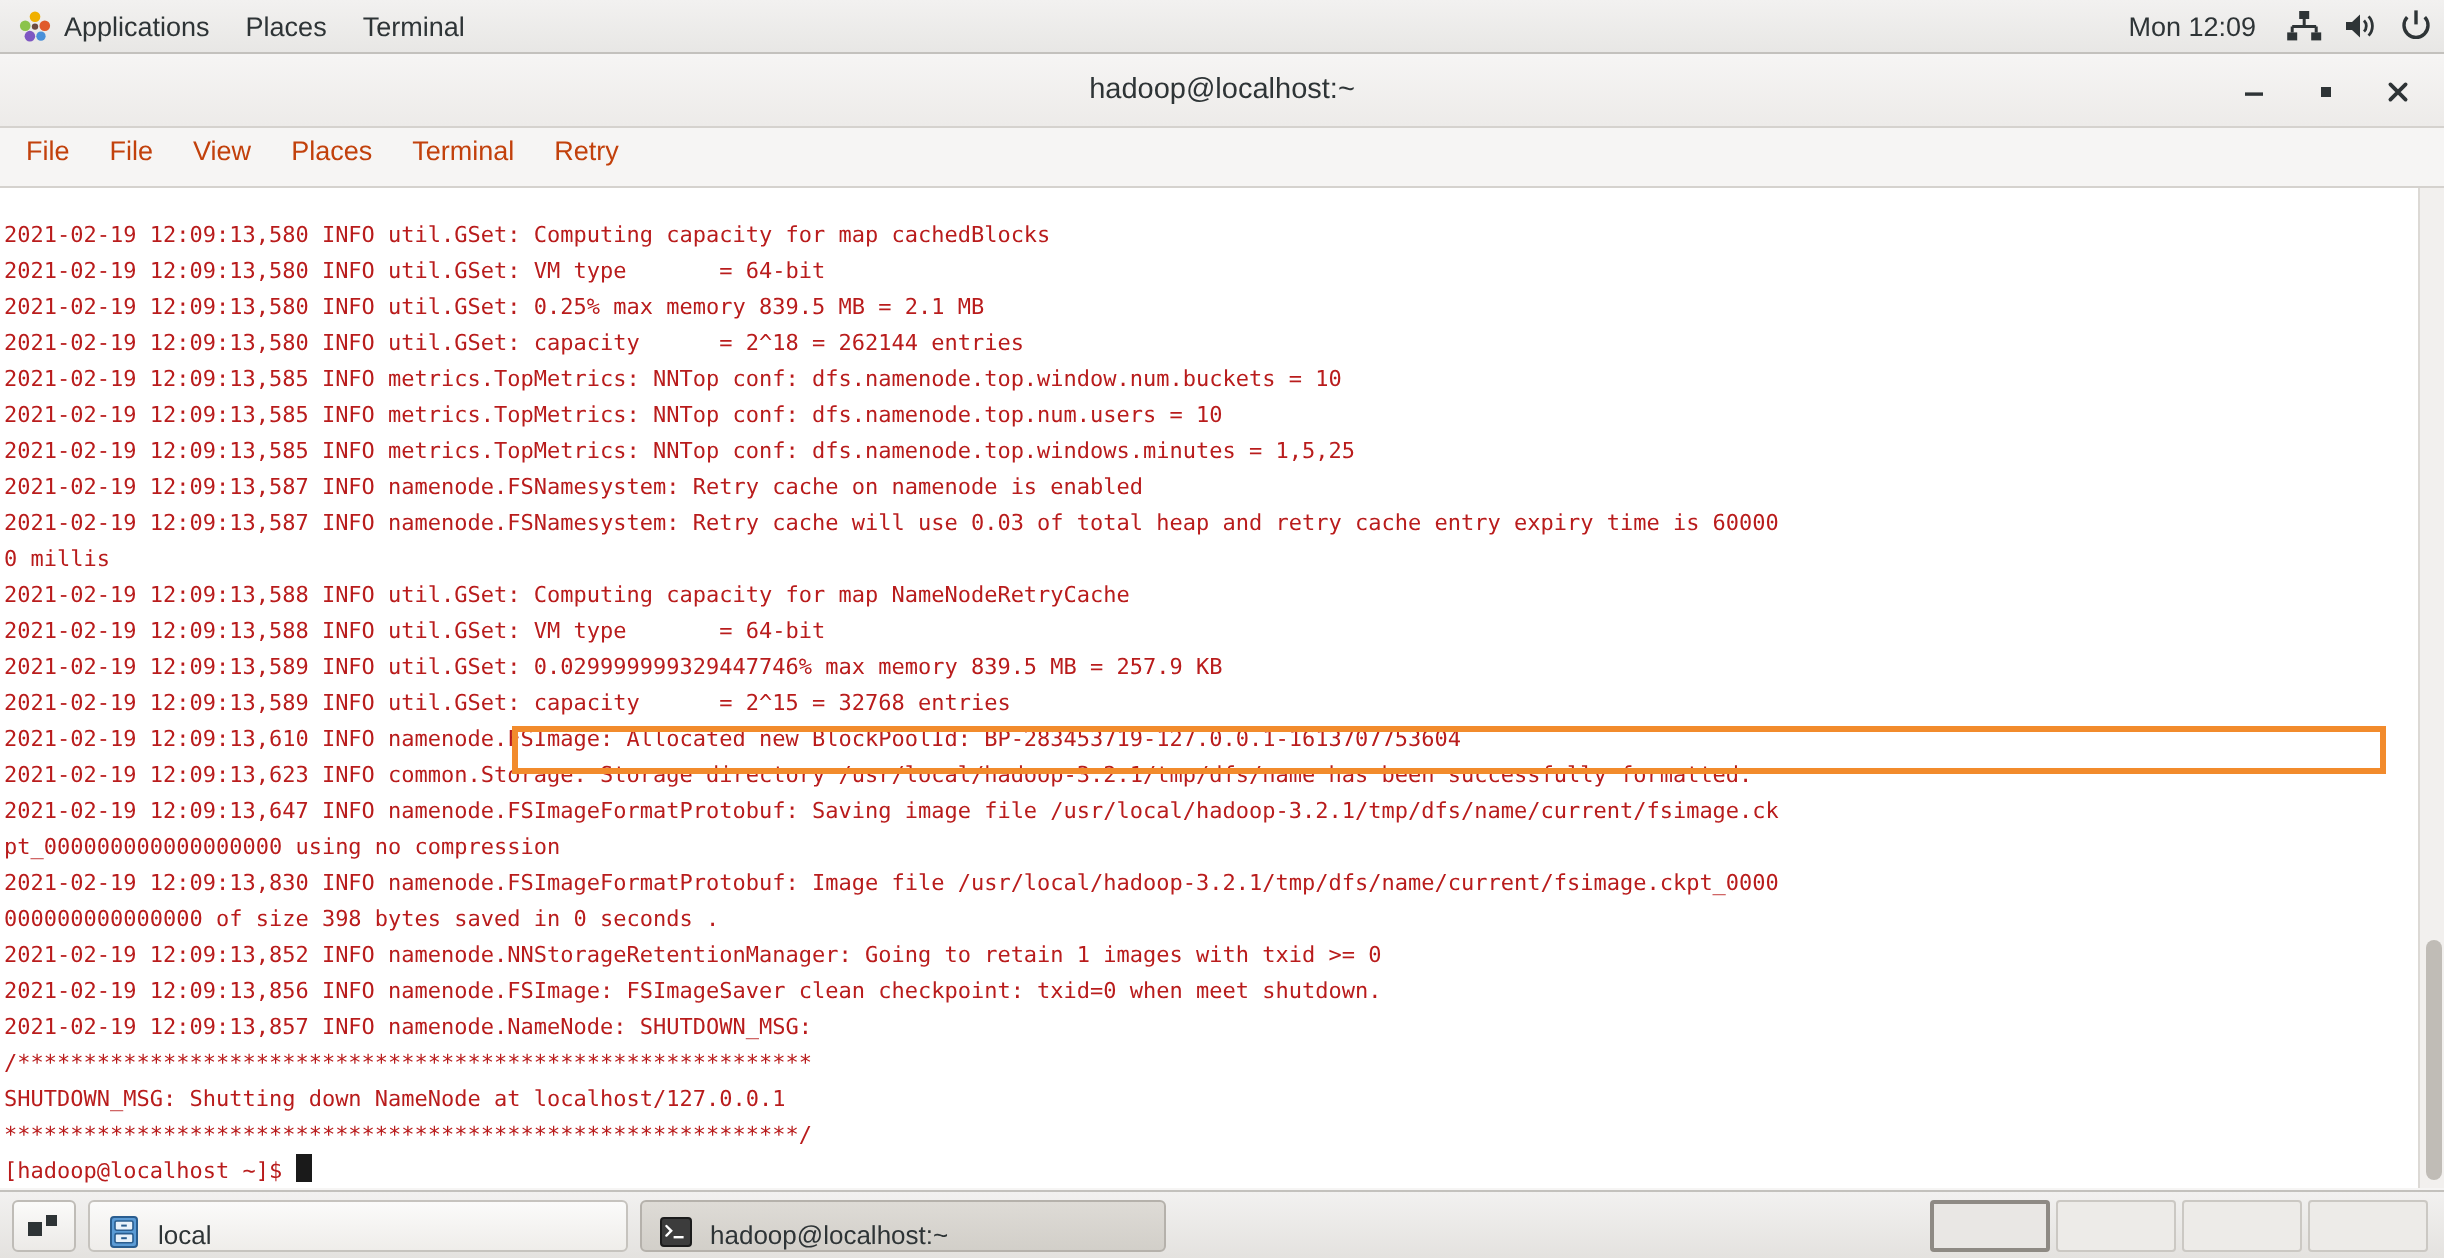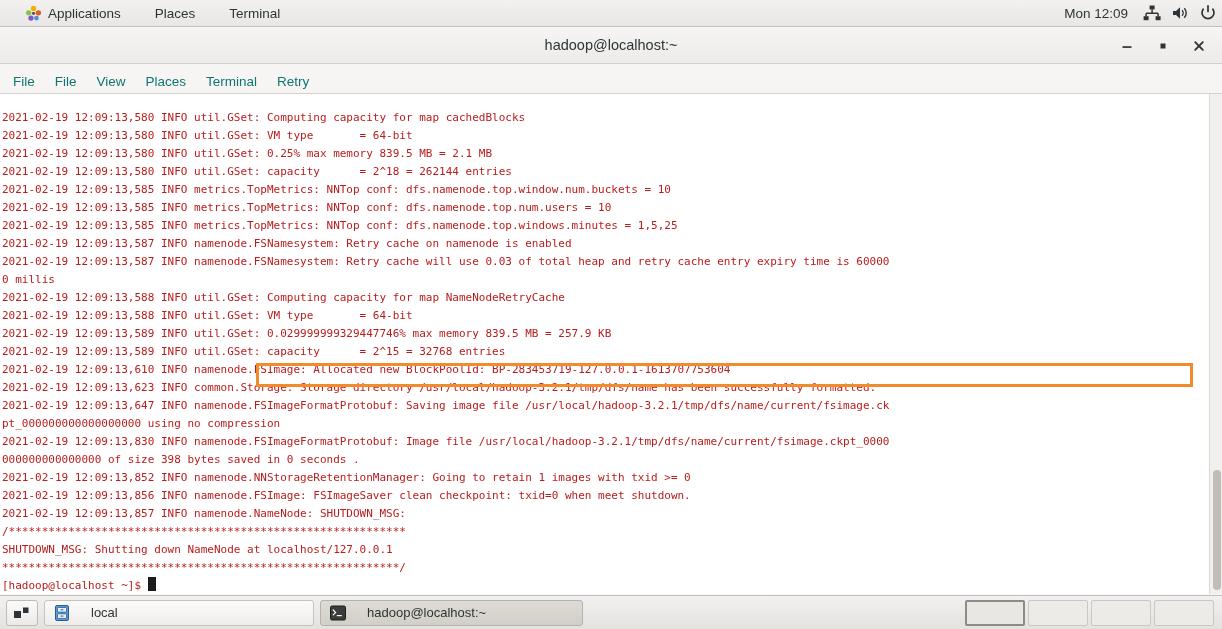--- a/index.html
+++ b/index.html
@@ -17,21 +17,20 @@
     width: 1222px; height: 27px;
     background: linear-gradient(to bottom, #f2f1f0 0%, #e8e7e5 100%);
     border-bottom: 1px solid #c3c1bd;
     display: flex; align-items: center;
     font-size: 13.5px; color: #2e3436;
   }
   .panel-item {
     display: flex; align-items: center; gap: 6px;
     height: 27px; padding: 0 9px;
     cursor: default;
-    margin-left: 16px;
   }
   .panel-spacer { flex: 1 1 auto; }
   #apps-icon { width: 17px; height: 17px; display:block; }
   #clock { padding: 0 10px; font-size: 13.5px; color:#2e3436; }
   .tray-icon { width: 20px; height: 20px; display: block; }
   .tray-btn { display:flex; align-items:center; justify-content:center;
               height:27px; width:28px; }
 
   
   #terminal-window {
@@ -58,23 +57,23 @@
     display: flex; align-items: center; justify-content: center;
     border-radius: 3px;
   }
   .win-btn svg { display: block; }
 
   
   #menubar {
     height: 30px;
     background: #f6f5f4;
     border-bottom: 1px solid #d5d2ce;
-    display: flex; align-items: flex-end;
+    display: flex; align-items: flex-start;
     padding-left: 3px;
-    font-size: 13.5px; color: #0f766e;
+    font-size: 13.5px; color: #c2410c;
   }
   .menu-item { padding: 4px 10px; border-radius: 3px; cursor: default; }
 
   
   #terminal-body {
     position: relative;
     height: 500px;
     background: #ffffff;
     overflow: hidden;
   }
@@ -128,21 +127,21 @@
     padding: 0 6px; gap: 6px;
   }
   #workspace-switcher {
     width: 32px; height: 26px;
     background: linear-gradient(to bottom,#fbfbfa,#eceae7);
     border: 1px solid #bfbcb7; border-radius: 3px;
     display: flex; align-items: center; justify-content: center;
   }
   .task-button {
     height: 26px;
-    display: flex; align-items: center; gap: 20px;
+    display: flex; align-items: flex-end; gap: 8px;
     padding: 0 8px;
     border: 1px solid #c6c3be; border-radius: 3px;
     font-size: 13px; color: #2e3436;
     background: linear-gradient(to bottom,#fbfbfa,#efedea);
   }
   .task-button.active {
     background: linear-gradient(to bottom,#dedbd6,#d2cfc9);
     border-color: #b5b1ab;
   }
   #task-local { width: 270px; }

